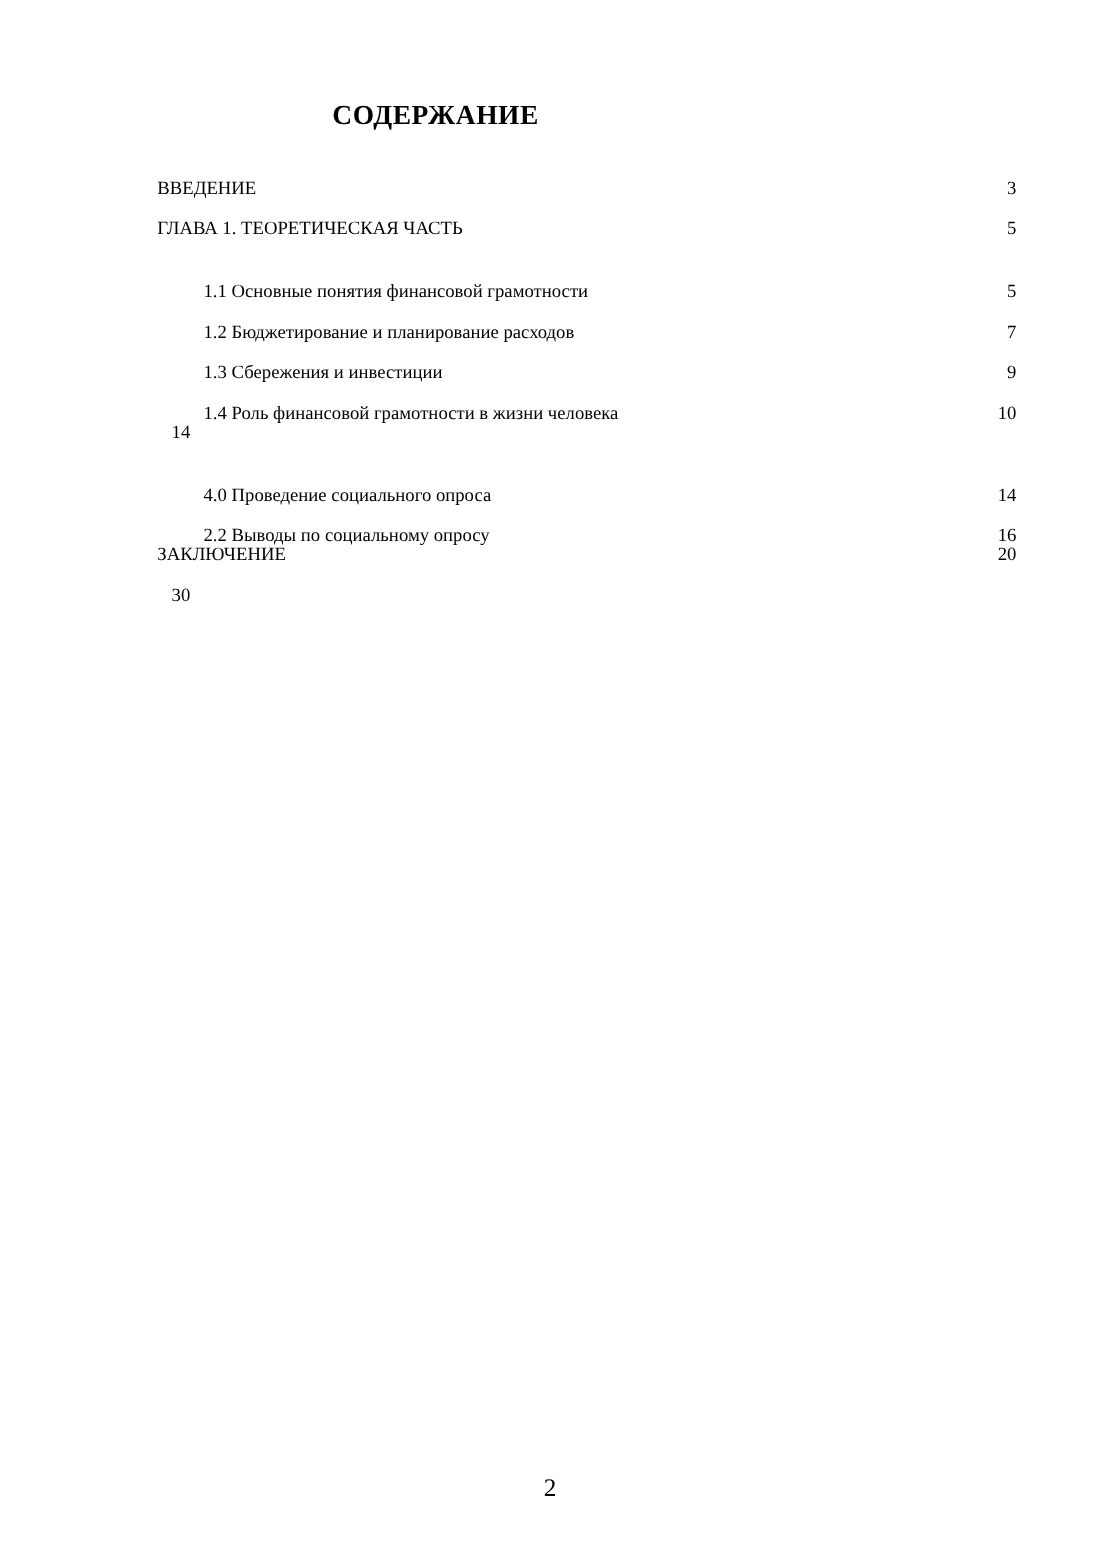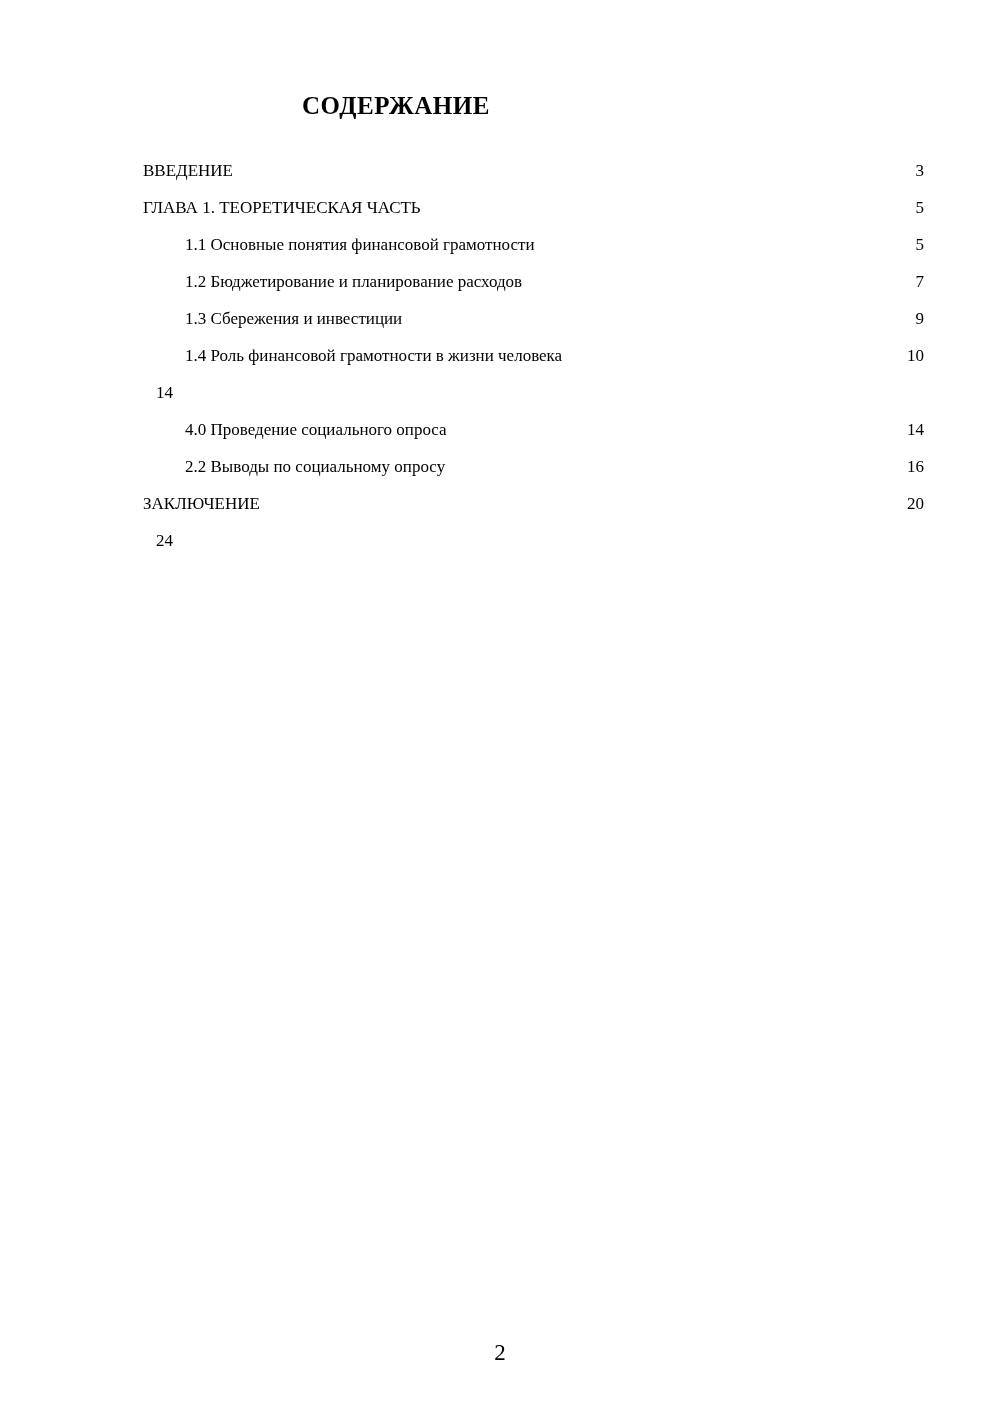--- a/index.html
+++ b/index.html
@@ -52,20 +52,21 @@
   .toc-row .page-num {
     white-space: nowrap;
     text-align: right;
     min-width: 30px;
   }
   .level-1 .label {
     padding-left: 0;
   }
   .level-2 .label {
     padding-left: 42px;
+    margin-top: 20px;
   }
   .page-footer {
     position: absolute;
     bottom: 48px;
     left: 0;
     width: 1000px;
     text-align: center;
     font-size: 23px;
   }
 </style>
@@ -121,20 +122,20 @@
       <span class="label">2.2 Выводы по социальному опросу</span>
       <span class="page-num">16</span>
     </div>
 
     <div class="toc-row level-1">
       <span class="label">ЗАКЛЮЧЕНИЕ</span>
       <span class="page-num">20</span>
     </div>
 
     <div class="toc-row level-1">
-      <span class="page-num">24</span>
+      <span class="page-num">30</span>
     </div>
 
   </div>
 
   <div class="page-footer">2</div>
 
 </div>
 
 </body></html>

